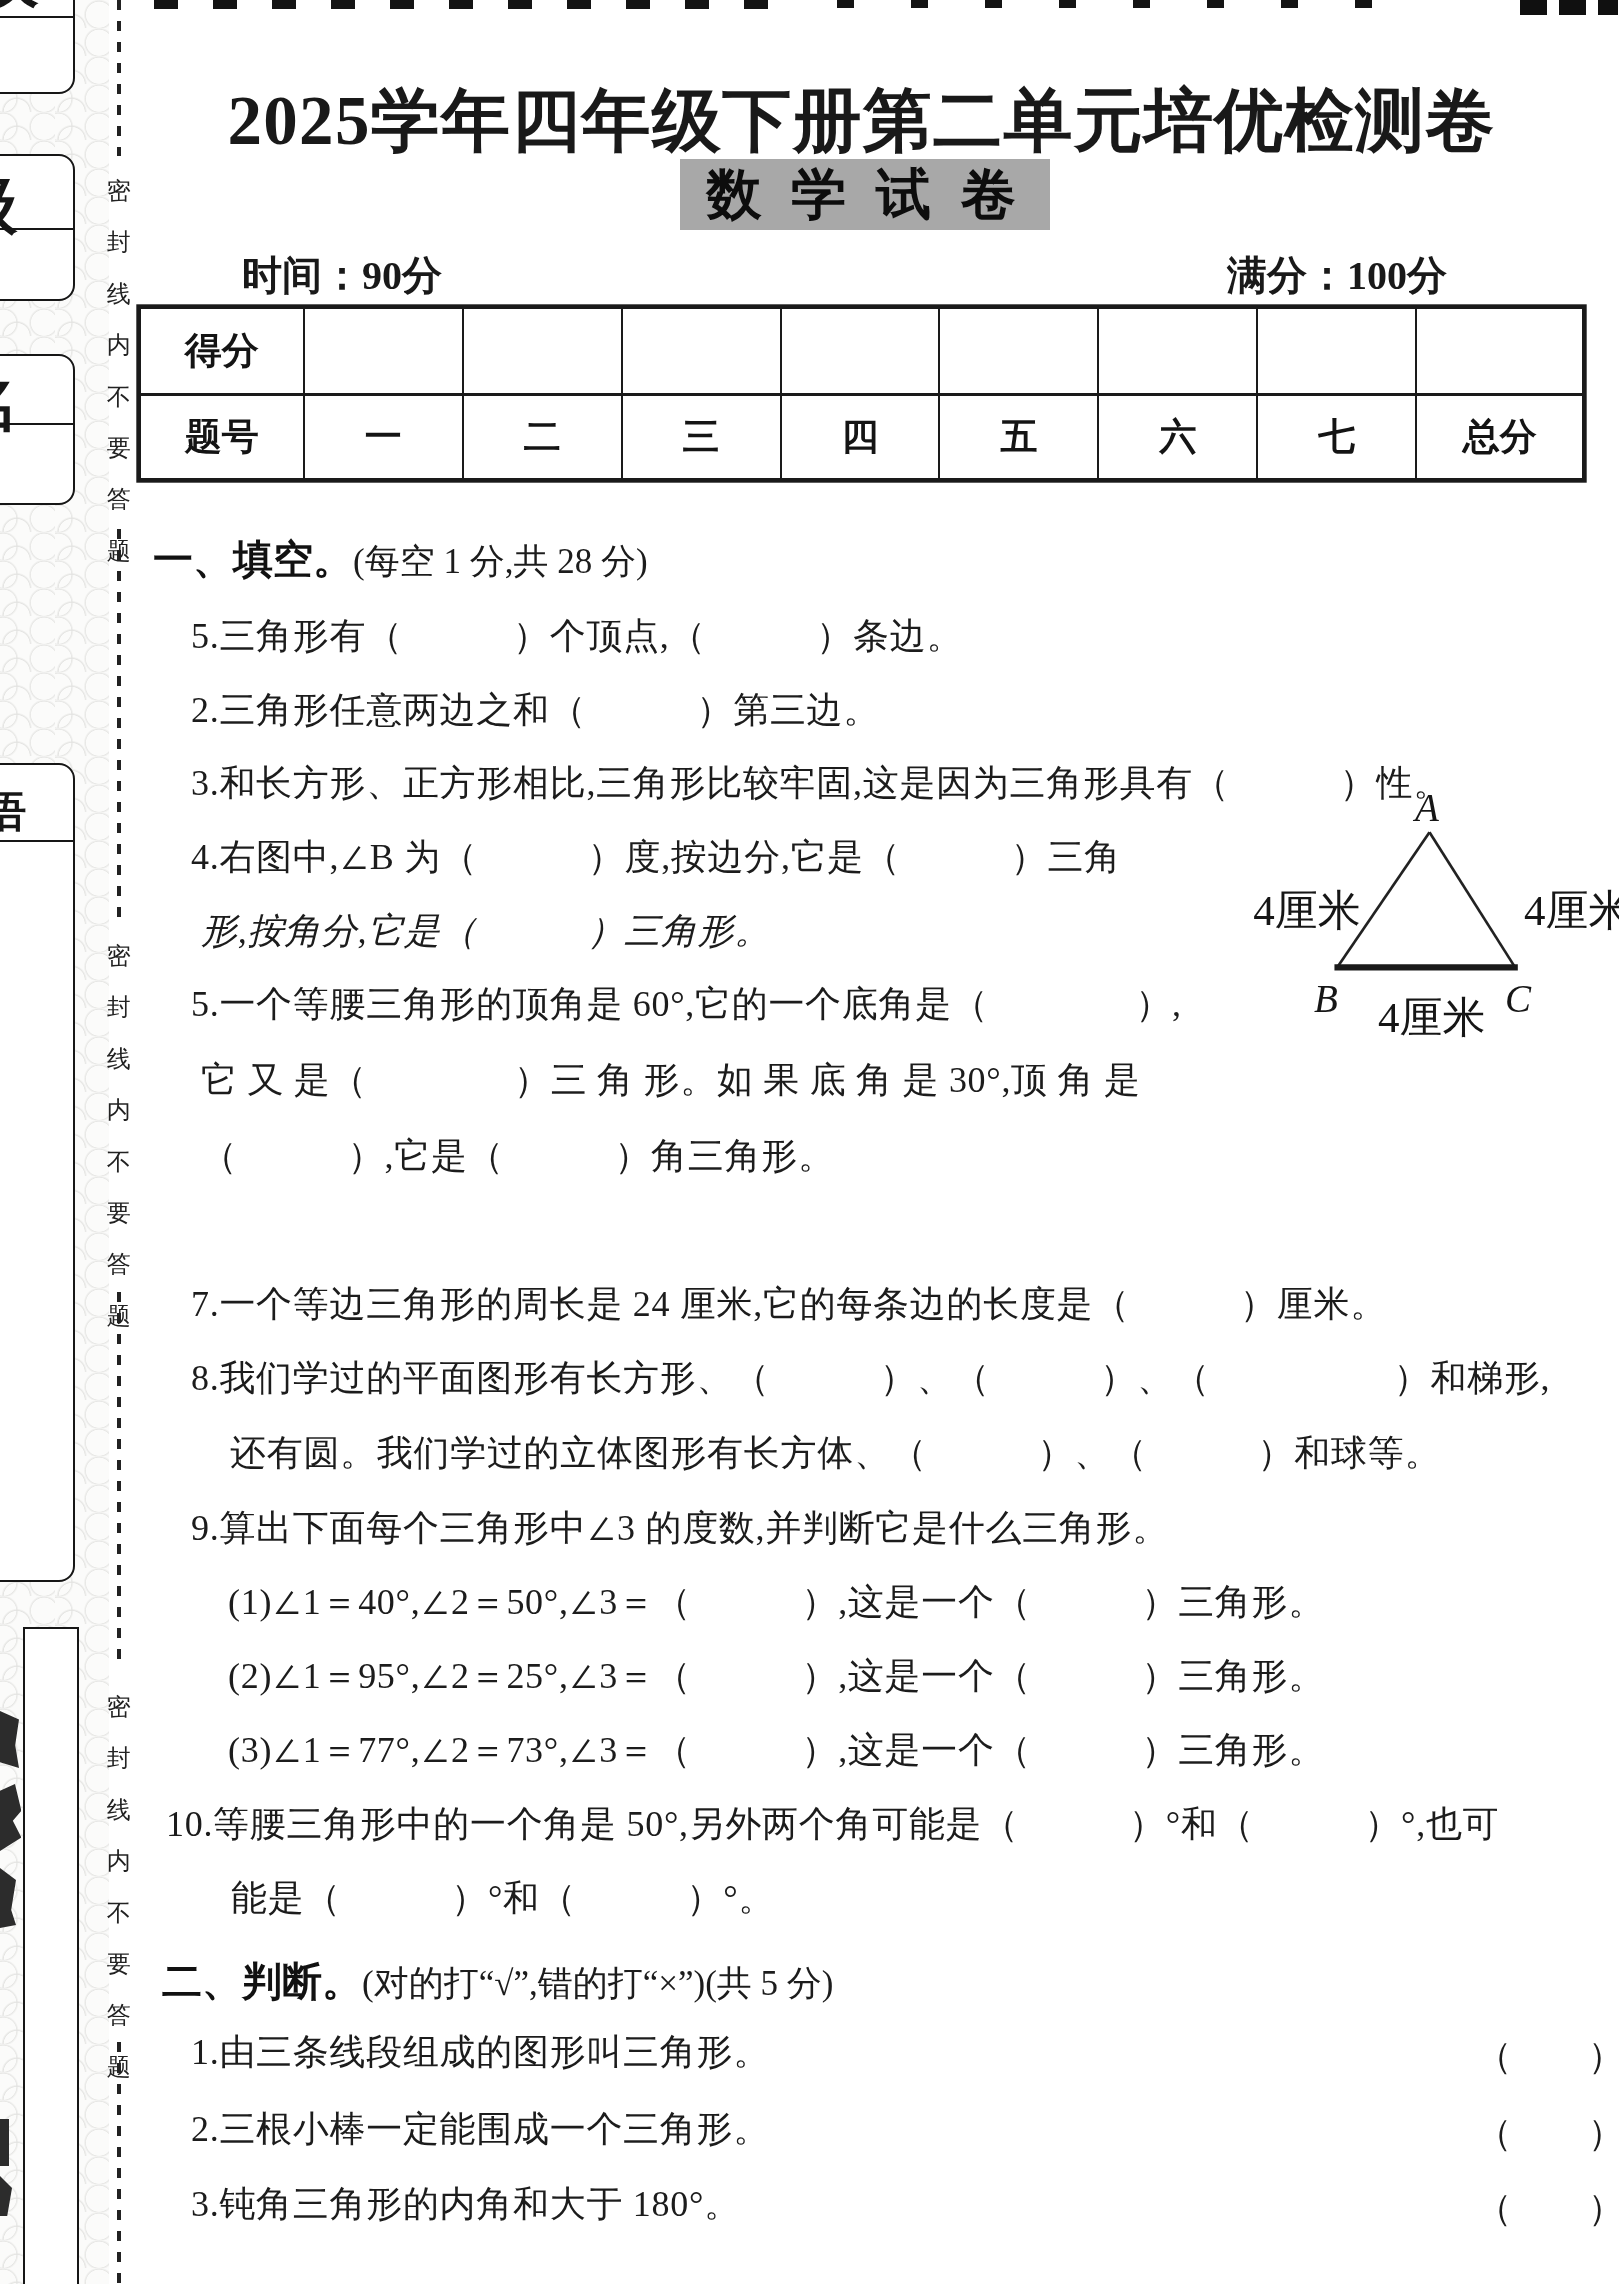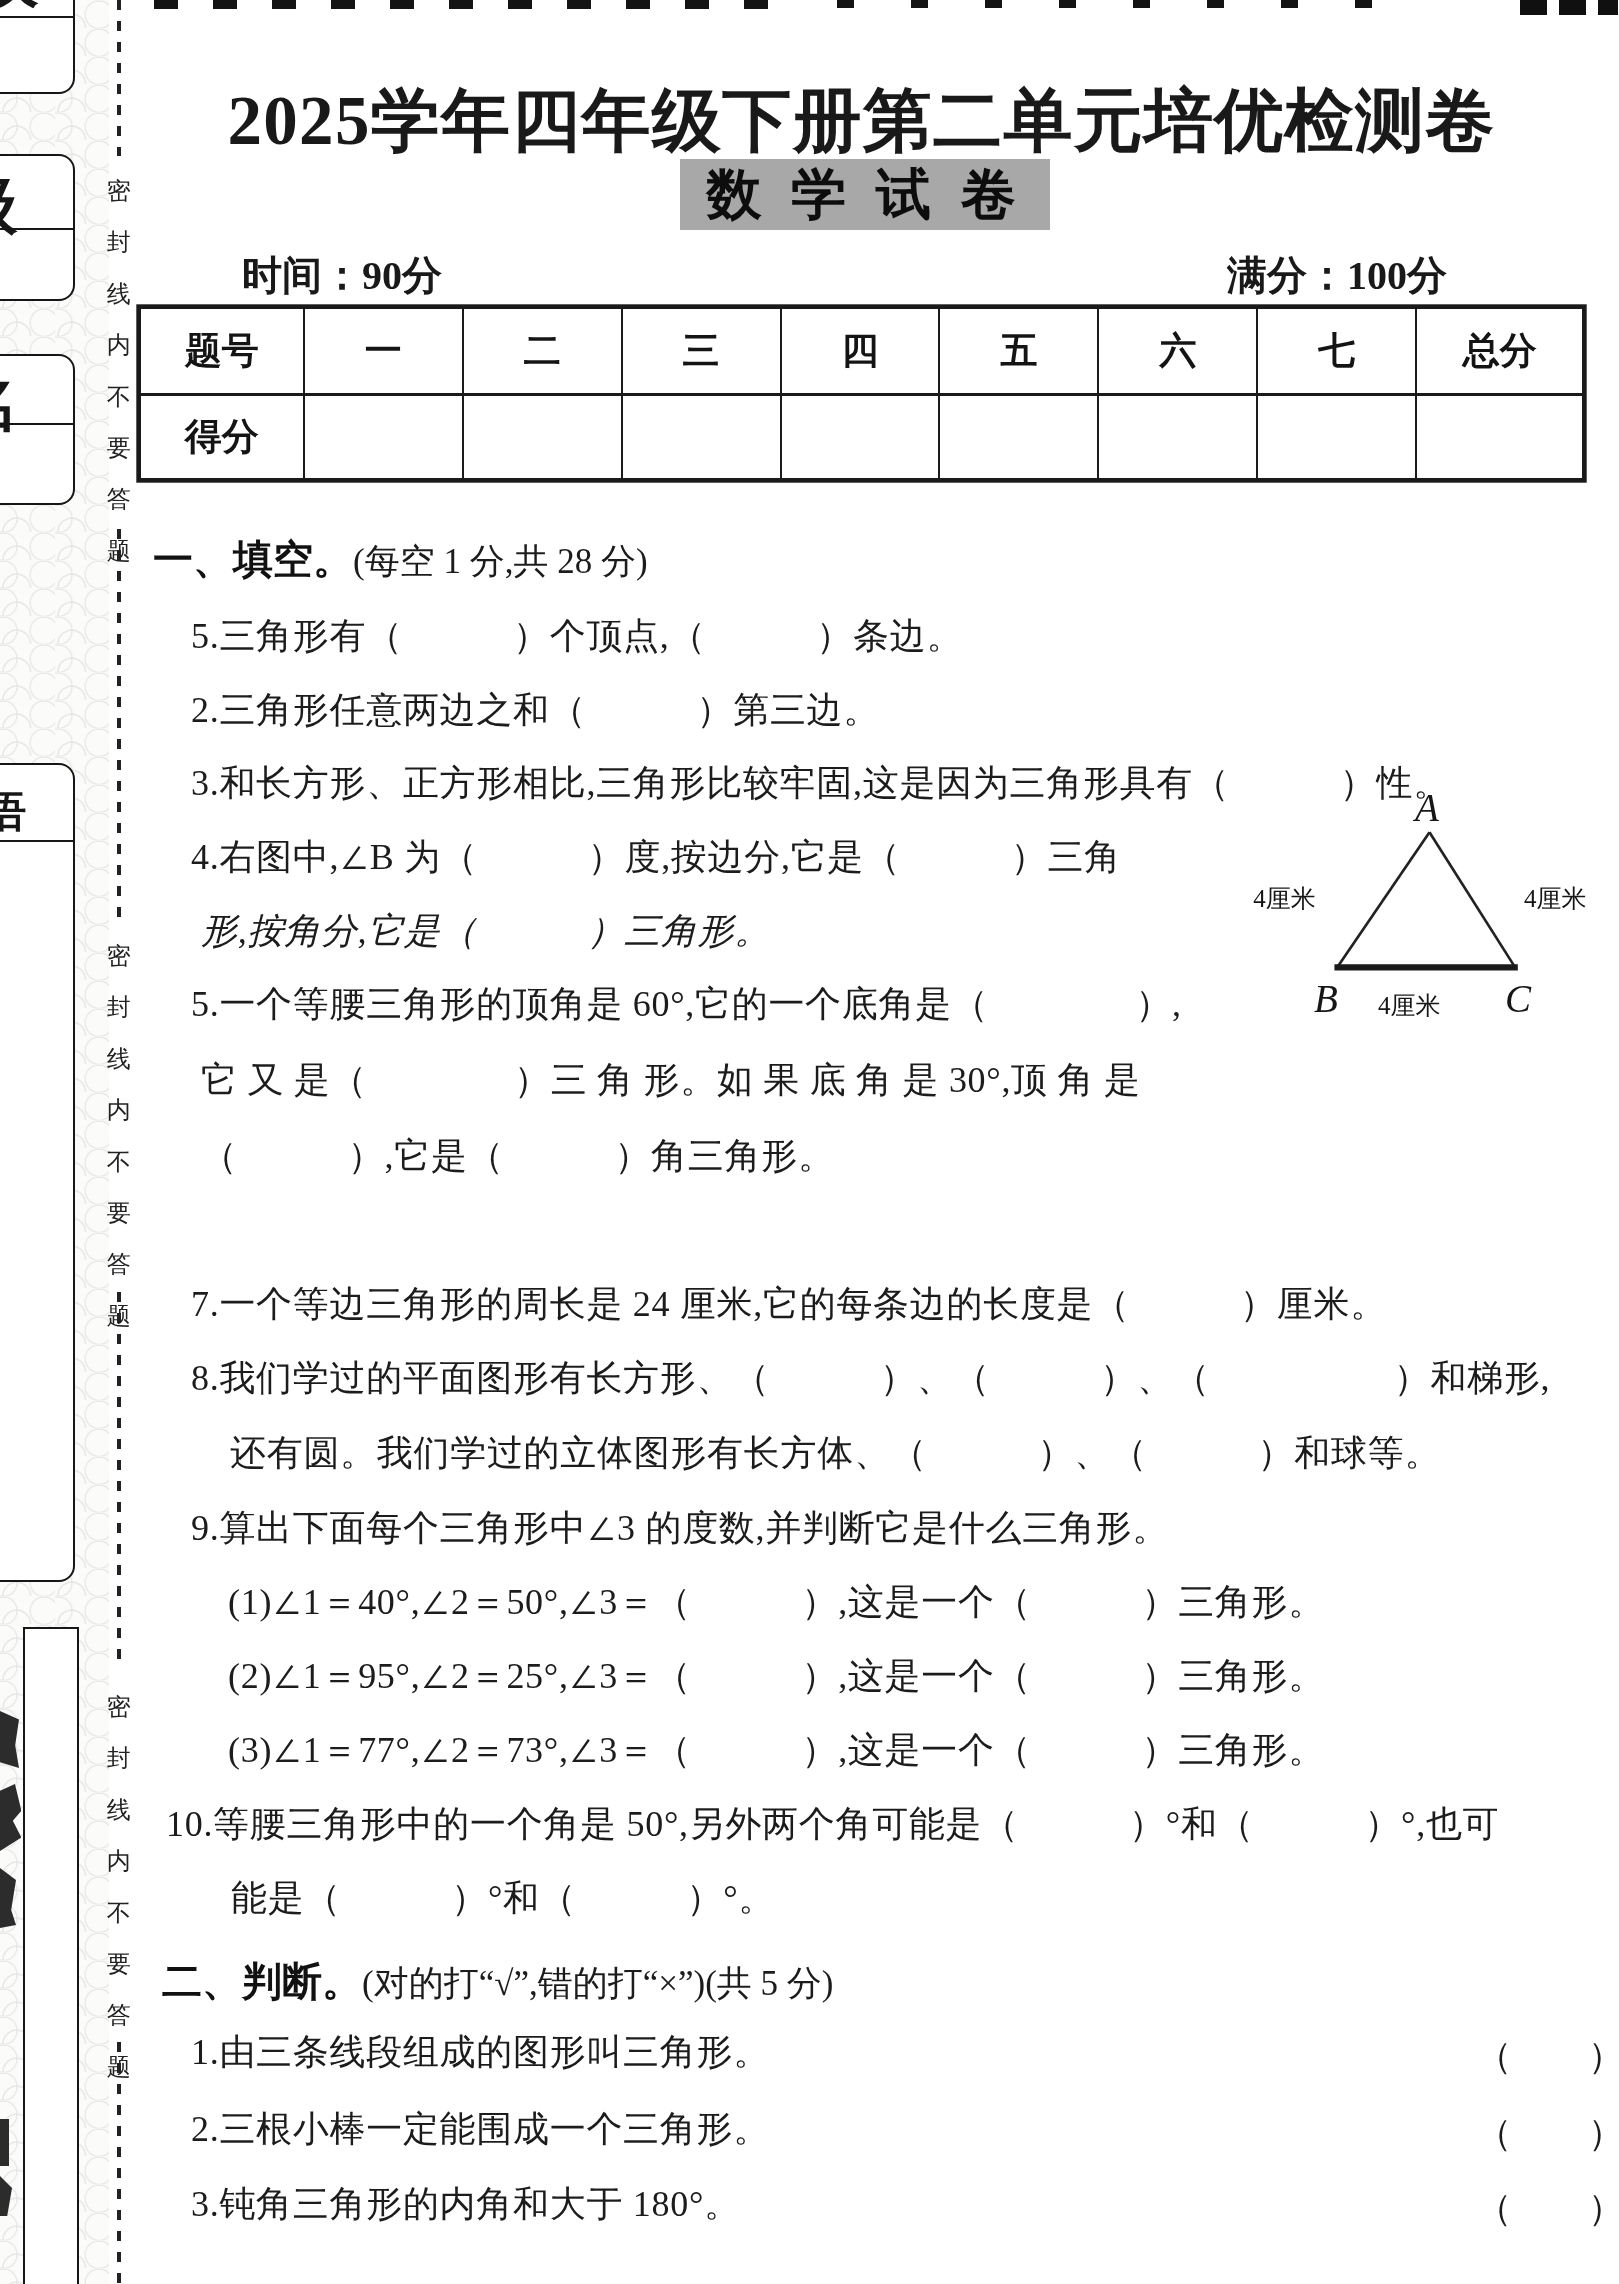--- a/index.html
+++ b/index.html
@@ -51,21 +51,21 @@
   
   .q{position:absolute;font-size:36px;line-height:1.15;color:#1c1c1c;white-space:nowrap;letter-spacing:0.7px;
      font-family:"Liberation Serif",serif;}
   .h{position:absolute;white-space:nowrap;font-family:"Liberation Serif",serif;margin-left:16px;}
   .h .hb{font-size:40px;font-weight:bold;color:#111;}
   .h .hn{font-size:35px;color:#1c1c1c;}
   
   .fig{position:absolute;left:1252px;top:780px;width:367px;height:261px;}
   .fig svg{position:absolute;left:0;top:0;}
   .fig .vlabel{position:absolute;font-size:39px;font-style:italic;font-family:"Liberation Serif",serif;color:#161616;}
-  .fig .slabel{position:absolute;font-size:25px;font-family:"Liberation Serif",serif;color:#161616;white-space:nowrap;}
+  .fig .slabel{position:absolute;font-size:43px;font-family:"Liberation Serif",serif;color:#161616;white-space:nowrap;}
   
   .jb{position:absolute;font-size:36px;letter-spacing:1.3px;font-family:"Liberation Serif",serif;color:#1c1c1c;white-space:nowrap;}
 </style>
 </head>
 <body>
 
 <div class="page">
 
   <div class="wave-band"></div>
 
@@ -147,40 +147,40 @@
         <col style="width:11%">
         <col style="width:11%">
       <col style="width:11%">
         <col style="width:11%">
         <col style="width:11%">
         <col style="width:11%">
       <col style="width:11.6%">
     </colgroup>
     <tbody>
         <tr>
+      <td>得分</td>
+      <td></td>
+      <td></td>
+      <td></td>
+      <td></td>
+      <td></td>
+      <td></td>
+      <td></td>
+      <td></td>
+    </tr>
+    <tr>
       <td>题号</td>
       <td>一</td>
       <td>二</td>
       <td>三</td>
       <td>四</td>
       <td>五</td>
       <td>六</td>
       <td>七</td>
       <td>总分</td>
-    </tr>
-    <tr>
-      <td>得分</td>
-      <td></td>
-      <td></td>
-      <td></td>
-      <td></td>
-      <td></td>
-      <td></td>
-      <td></td>
-      <td></td>
     </tr>
   </tbody>
     </table>
 
   <div class="h" style="left:137px;top:532px;">
     <span class="hb">一、填空。</span><span class="hn">(每空 1 分,共 28 分)</span>
   </div>
 
   <div class="q" style="left:191px;top:616px;">5.三角形有（　　　）个顶点,（　　　）条边。</div>
   <div class="q" style="left:191px;top:690px;">2.三角形任意两边之和（　　　）第三边。</div>

